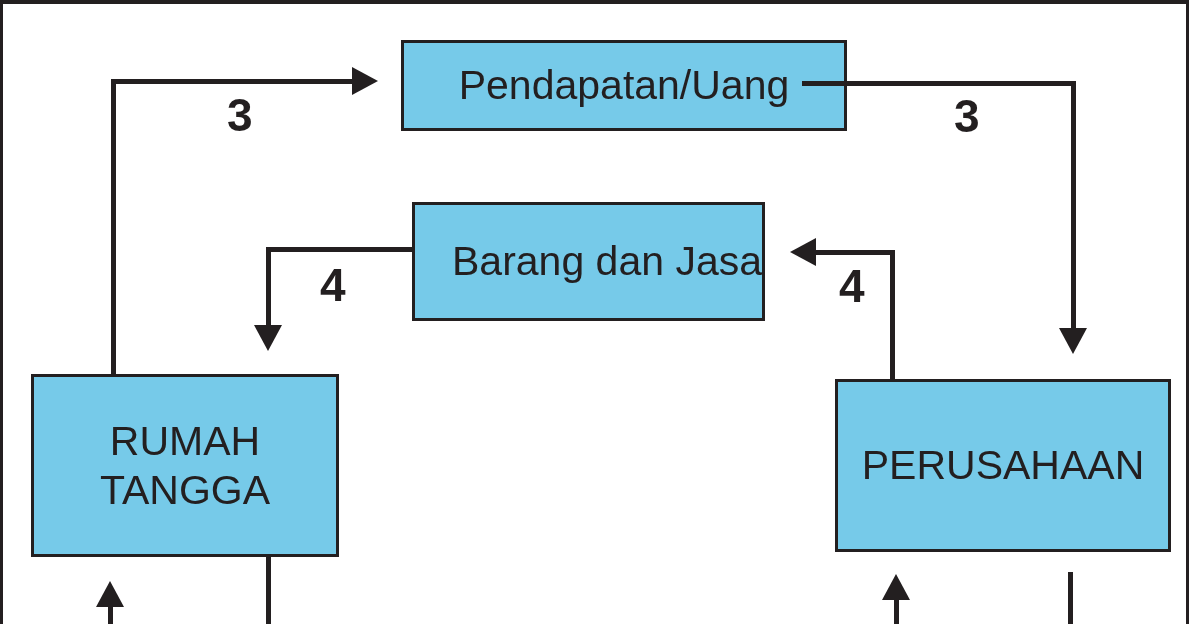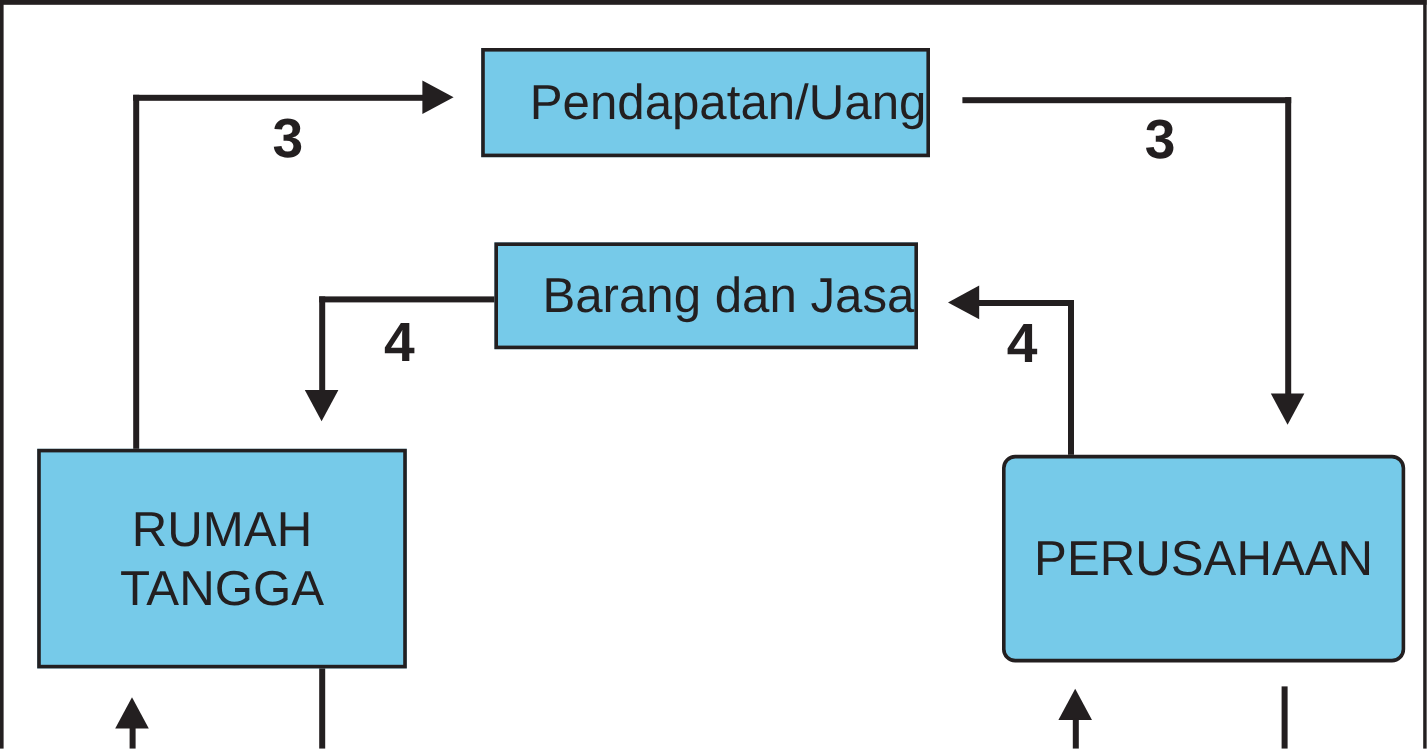--- a/index.html
+++ b/index.html
@@ -36,24 +36,24 @@
     line-height:1;
     color:#231f20;
   }
   .ah{position:absolute;width:0;height:0;}
   .ah-right{border-top:14px solid transparent;border-bottom:14px solid transparent;border-left:26px solid #231f20;}
   .ah-left{border-top:14px solid transparent;border-bottom:14px solid transparent;border-right:26px solid #231f20;}
   .ah-down{border-left:14px solid transparent;border-right:14px solid transparent;border-top:26px solid #231f20;}
   .ah-up{border-left:14px solid transparent;border-right:14px solid transparent;border-bottom:26px solid #231f20;}
 
   
-  #box-pendapatan{left:398px;top:36px;width:374px;height:91px;justify-content:flex-end;}
-  #box-barang{left:409px;top:198px;width:353px;height:89px;padding-left:37px;}
+  #box-pendapatan{left:398px;top:36px;width:446px;height:91px;}
+  #box-barang{left:409px;top:198px;width:353px;height:119px;padding-left:37px;}
   #box-rumah{left:28px;top:370px;width:308px;height:183px;padding:0 20px;}
-  #box-perusahaan{left:832px;top:375px;width:336px;height:173px;border-radius:11px;}
+  #box-perusahaan{left:832px;top:375px;width:336px;height:173px;}
 
   
   #a3l-v{left:108px;top:75px;width:5px;height:295px;}
   #a3l-h{left:108px;top:75px;width:242px;height:5px;}
   #a3l-head{left:349px;top:63px;}
   #lbl-3l{left:224px;top:88px;}
 
   
   #a3r-h{left:799px;top:77px;width:274px;height:5px;}
   #a3r-v{left:1068px;top:77px;width:5px;height:248px;}

